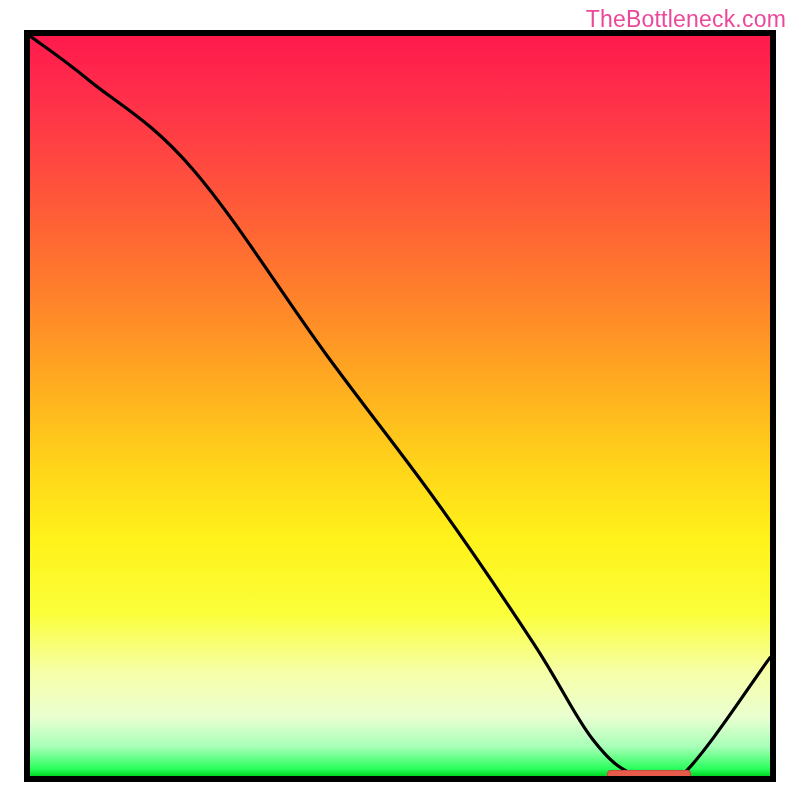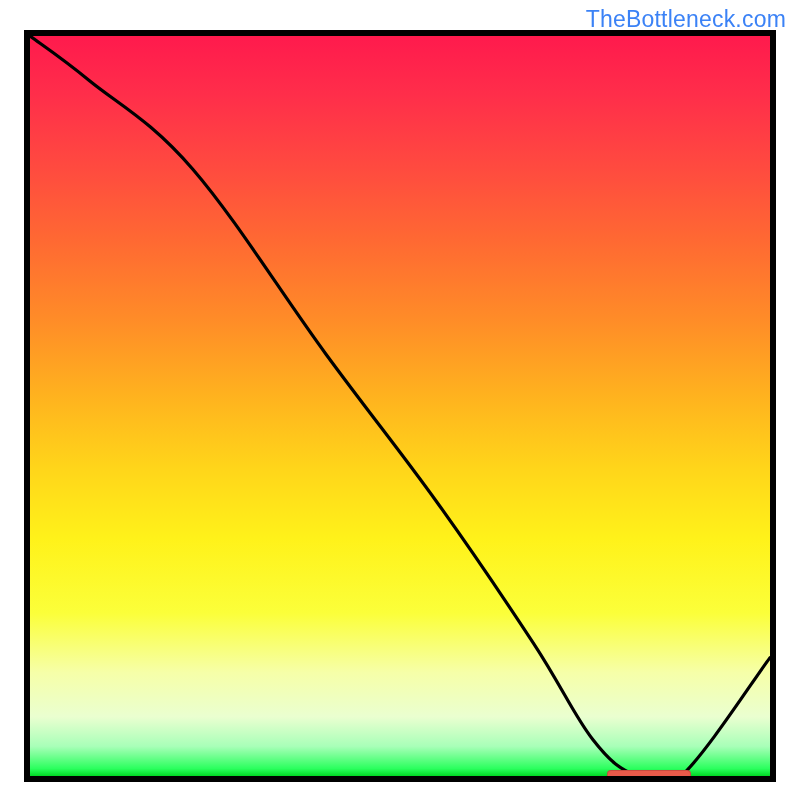--- a/index.html
+++ b/index.html
@@ -13,21 +13,21 @@
   }
   .stage {
     position: relative;
     width: 800px;
     height: 800px;
   }
   .watermark {
     position: absolute;
     top: 6px;
     right: 14px;
-    color: #3b82f6;
+    color: #ec4899;
     font-size: 23px;
     font-weight: 500;
     letter-spacing: 0.2px;
   }
   .plot-outer {
     position: absolute;
     left: 24px;
     top: 30px;
     width: 752px;
     height: 752px;

